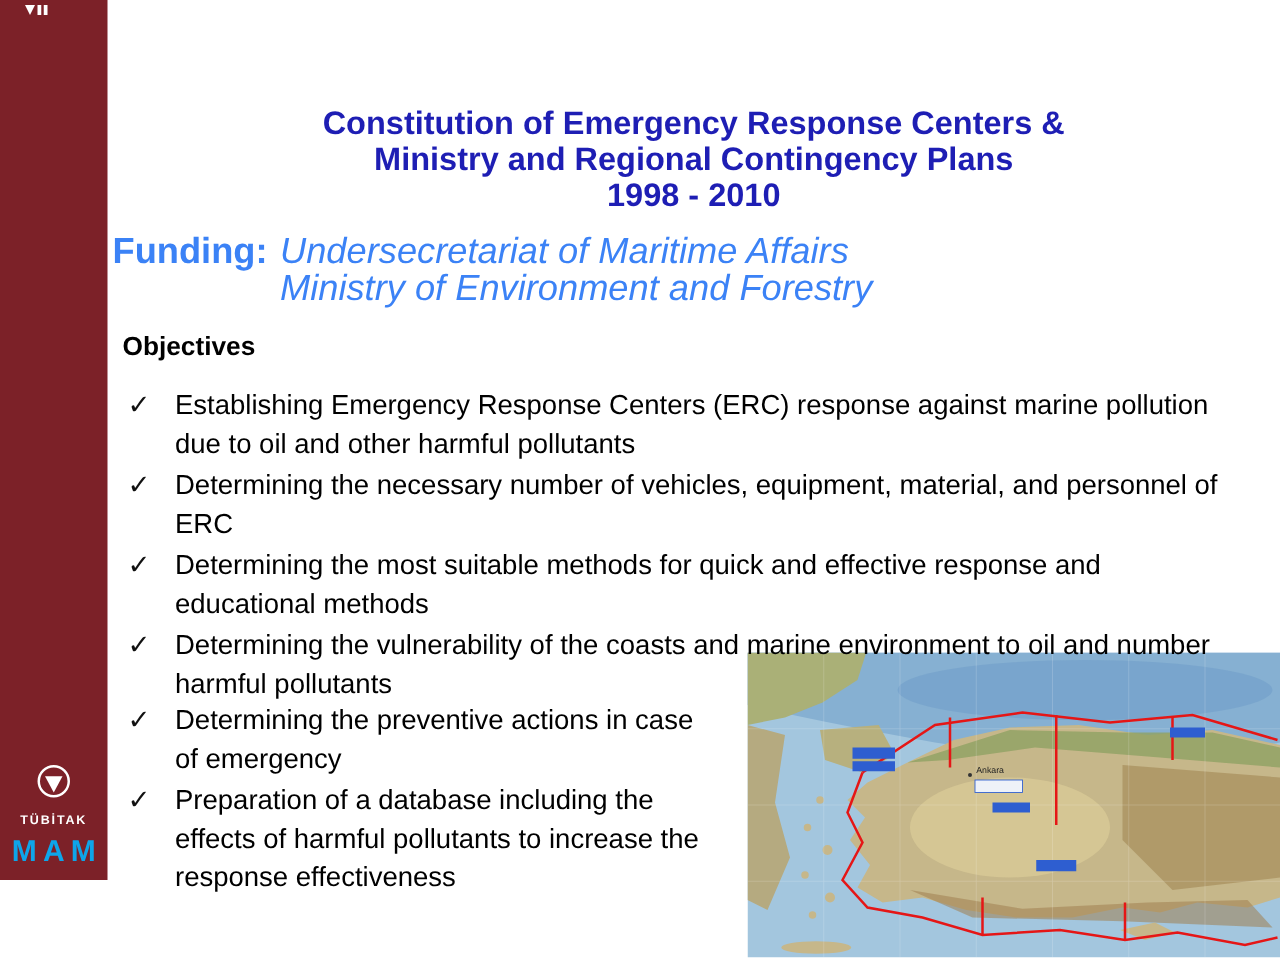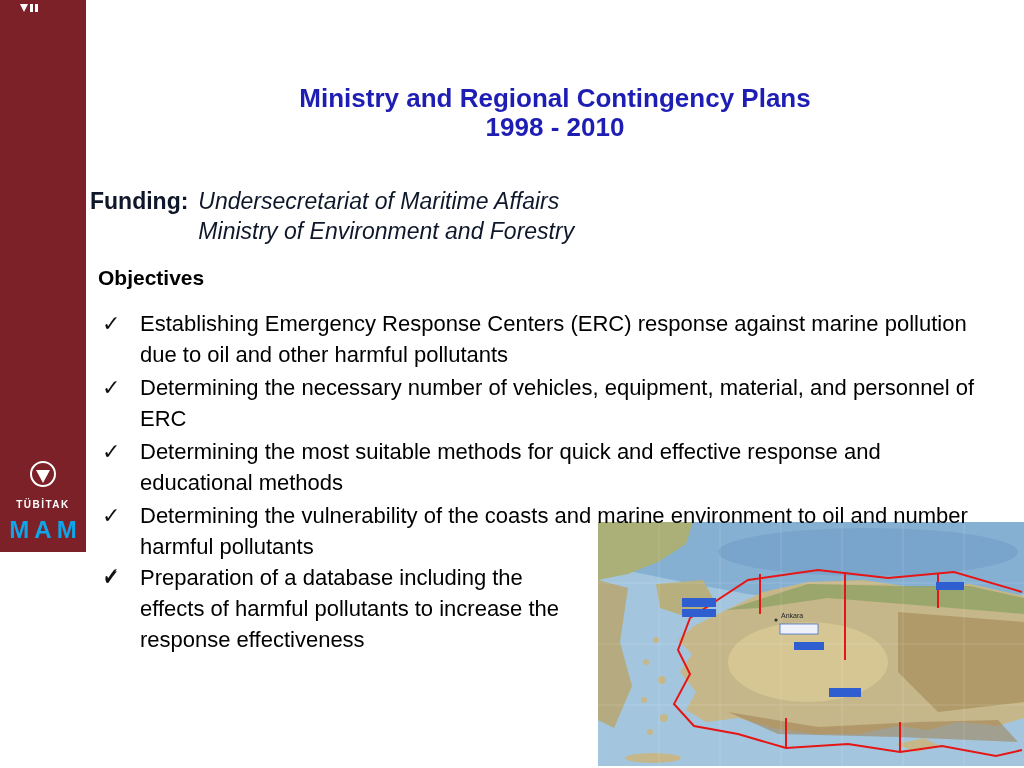--- a/index.html
+++ b/index.html
@@ -1,32 +1,32 @@
 <!DOCTYPE html>
 <html><head>
 <meta charset="utf-8">
 <style>
   html,body{margin:0;padding:0;}
   body{width:1024px;height:768px;overflow:hidden;background:#ffffff;
        font-family:"Liberation Sans", sans-serif;-webkit-font-smoothing:antialiased;}
   .slide{position:relative;width:1024px;height:768px;background:#ffffff;overflow:hidden;}
 
   
-  .sidebar{position:absolute;left:0;top:0;width:86px;height:552px;background:#7c2128;}
+  .sidebar{position:absolute;left:0;top:0;width:86px;height:704px;background:#7c2128;}
   .mini-logo{position:absolute;left:16px;top:2px;}
   .logo-block{position:absolute;left:0;bottom:8px;width:86px;text-align:center;}
   .tubitak-label{color:#ffffff;font-size:10px;font-weight:bold;letter-spacing:1.5px;margin-top:2px;}
   .mam-label{color:#0ea5e9;font-size:24px;font-weight:bold;letter-spacing:5px;margin-top:6px;margin-left:5px;}
 
   
   .title{position:absolute;left:86px;right:0;top:84px;text-align:center;
          color:#1e1eb4;font-weight:bold;font-size:26px;line-height:29px;}
 
   
-  .funding{position:absolute;left:90px;top:186px;display:flex;font-size:23px;line-height:30px;color:#0f172a;}
+  .funding{position:absolute;left:90px;top:186px;display:flex;font-size:29px;line-height:30px;color:#3b82f6;}
   .funding .label{font-weight:bold;margin-right:10px;white-space:nowrap;}
   .funding .lines div{white-space:nowrap;font-style:italic;}
 
   
   .objectives-heading{position:absolute;left:98px;top:266px;font-size:21px;font-weight:bold;color:#000;}
 
   
   .blist{list-style:none;margin:0;padding:0;font-size:22px;line-height:31px;color:#000;}
   .blist li{position:relative;padding-left:40px;margin-bottom:2px;}
   .blist .check{position:absolute;left:2px;top:0;color:#111111;font-size:22px;}
@@ -55,20 +55,21 @@
       <svg width="38" height="34" viewBox="0 0 38 34">
         <circle cx="19" cy="15" r="12" fill="none" stroke="#ffffff" stroke-width="2"></circle>
         <path d="M12,11 L26,11 L19,24 Z" fill="#ffffff"></path>
       </svg>
       <div class="tubitak-label">TÜBİTAK</div>
       <div class="mam-label">MAM</div>
     </div>
   </div>
 
   <div class="title text-layer">
+    <div>Constitution of Emergency Response Centers &amp;</div>
     <div>Ministry and Regional Contingency Plans</div>
     <div>1998 - 2010</div>
   </div>
 
   <div class="funding text-layer">
     <div class="label">Funding:</div>
     <div class="lines">
       <div>Undersecretariat of Maritime Affairs</div>
       <div>Ministry of Environment and Forestry</div>
     </div>
@@ -91,20 +92,21 @@
     </li>
     <li>
       <span class="check">✓</span>
       <span>Determining the vulnerability of the coasts and marine environment to oil and number harmful pollutants</span>
     </li>
   </ul>
 
   <ul class="blist blist-narrow text-layer">
     <li>
       <span class="check">✓</span>
+      <span>Determining the preventive actions in case of emergency</span>
     </li>
     <li>
       <span class="check">✓</span>
       <span>Preparation of a database including the effects of harmful pollutants to increase the response effectiveness</span>
     </li>
   </ul>
 
   <div class="map-wrap">
     <svg viewBox="0 0 426 244" preserveAspectRatio="none">
 

